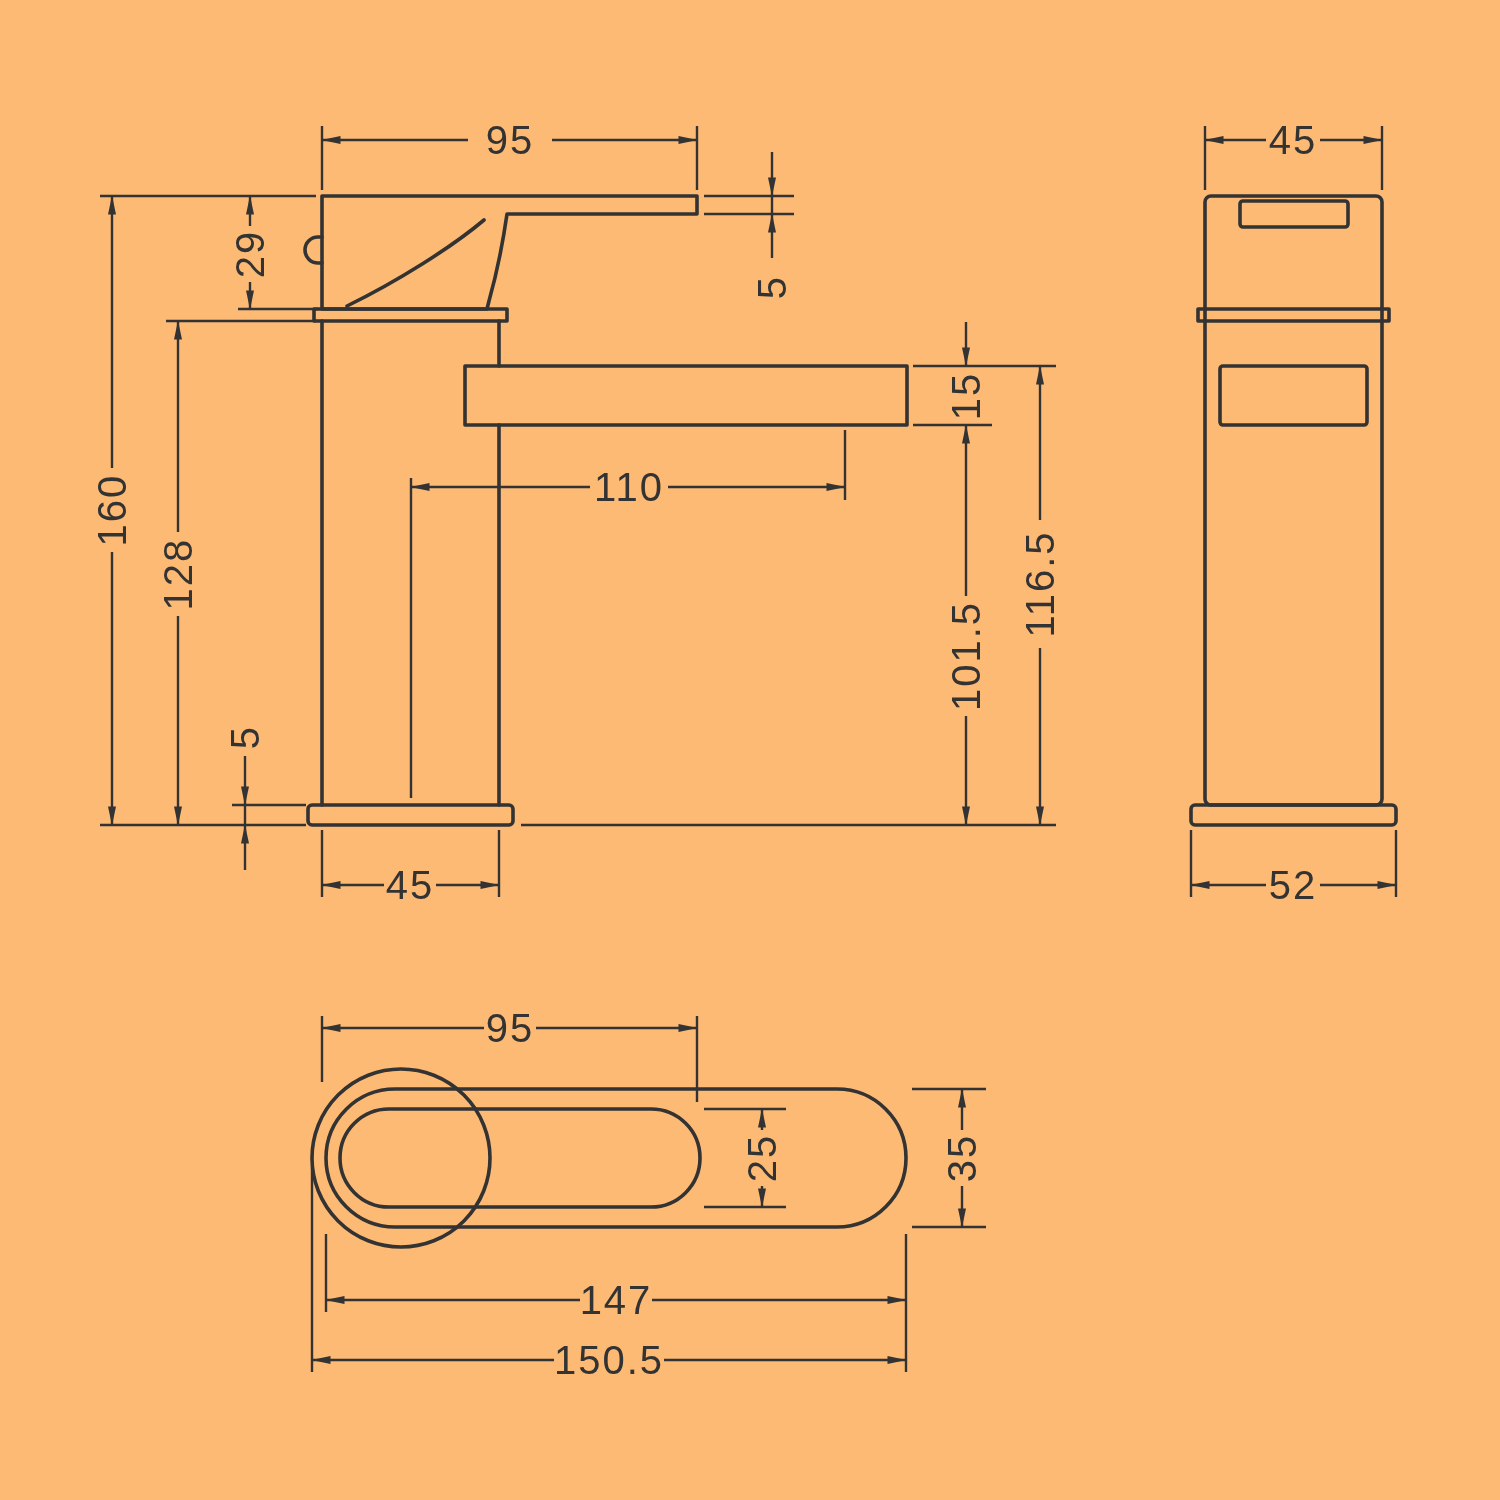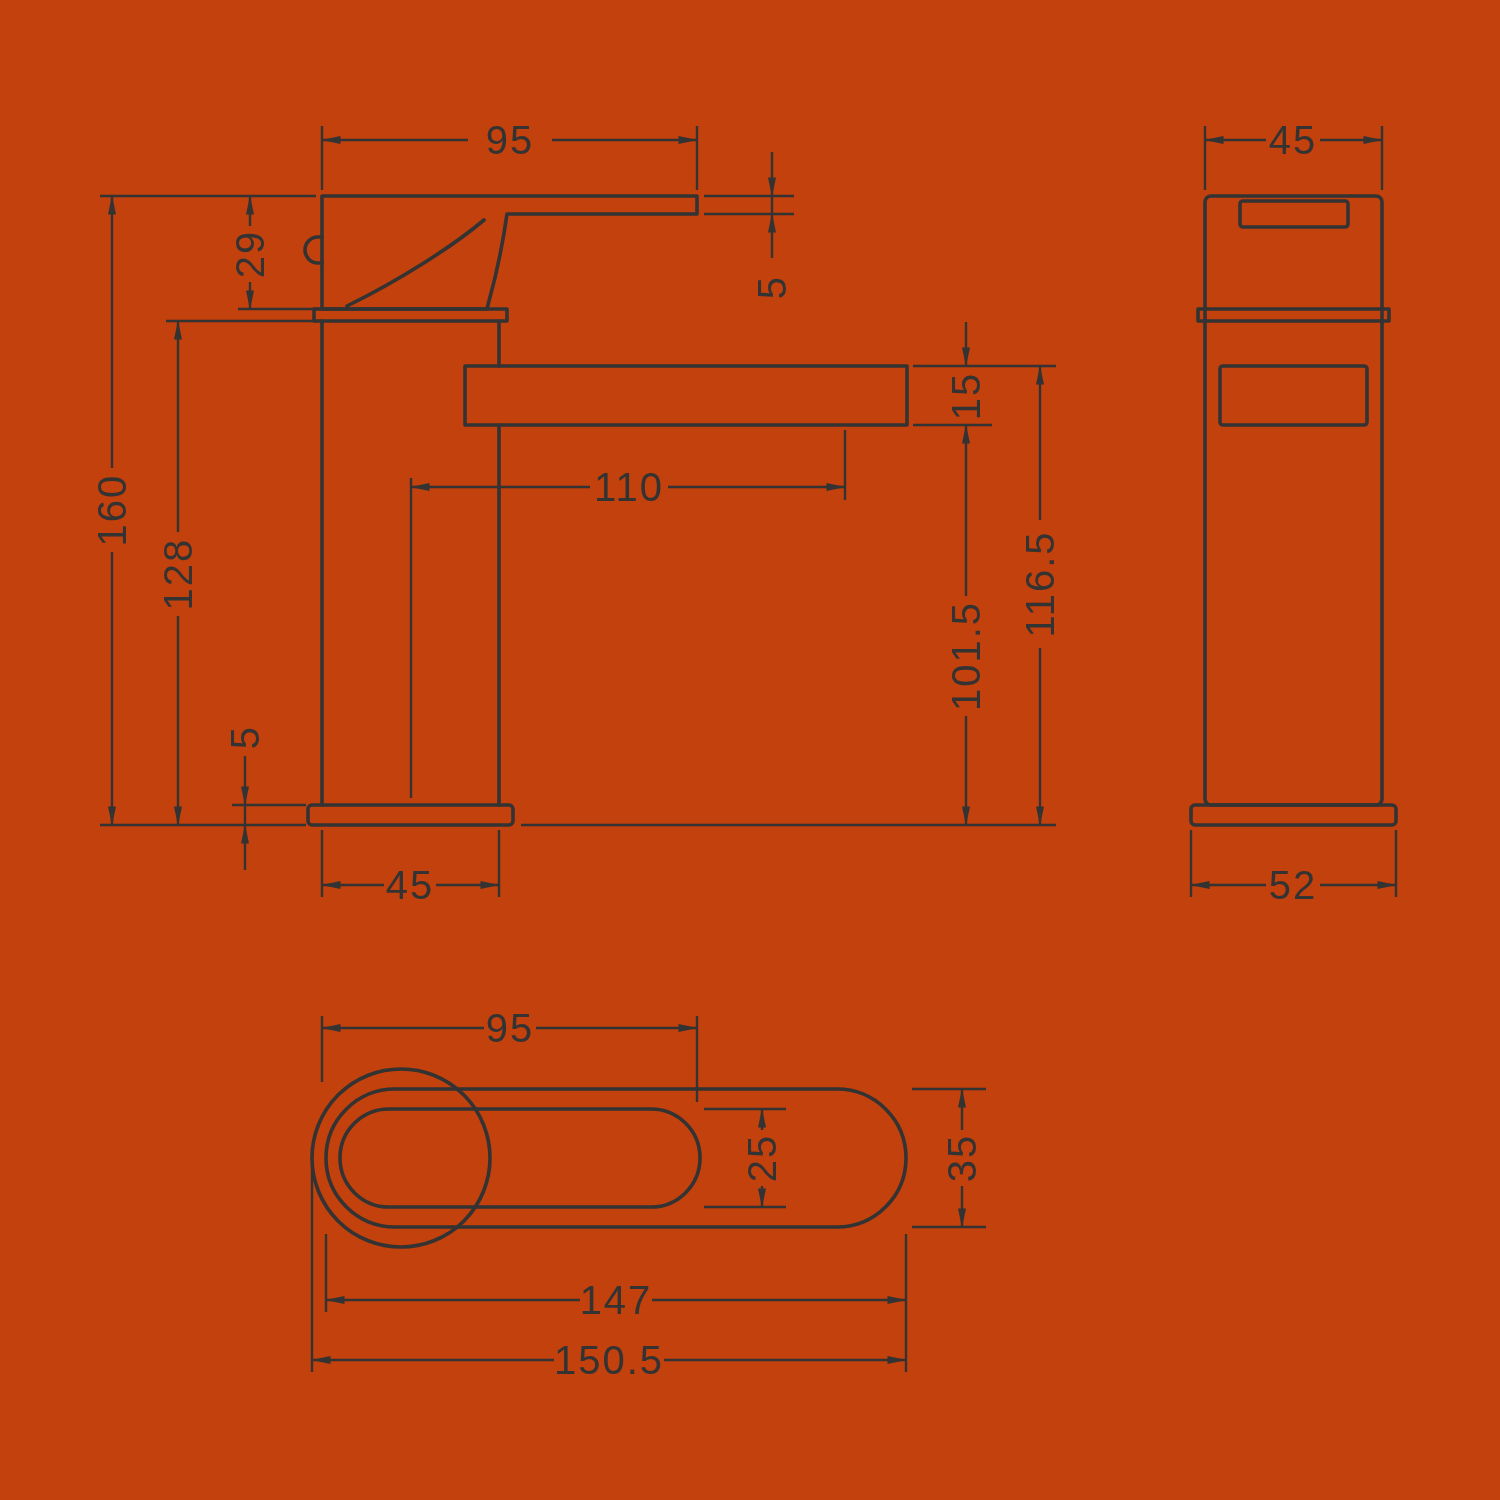--- a/index.html
+++ b/index.html
@@ -4,21 +4,21 @@
 <style>
   html, body {
     margin: 0;
     padding: 0;
     background: #ffffff;
     font-family: "Liberation Sans", sans-serif;
   }
   #canvas {
     width: 1500px;
     height: 1500px;
-    background: #c2410c;
+    background: #fdba74;
     position: relative;
   }
   svg { display: block; }
   .ol {
     fill: none;
     stroke: #333333;
     stroke-width: 3.6;
     stroke-linejoin: round;
     stroke-linecap: round;
   }

